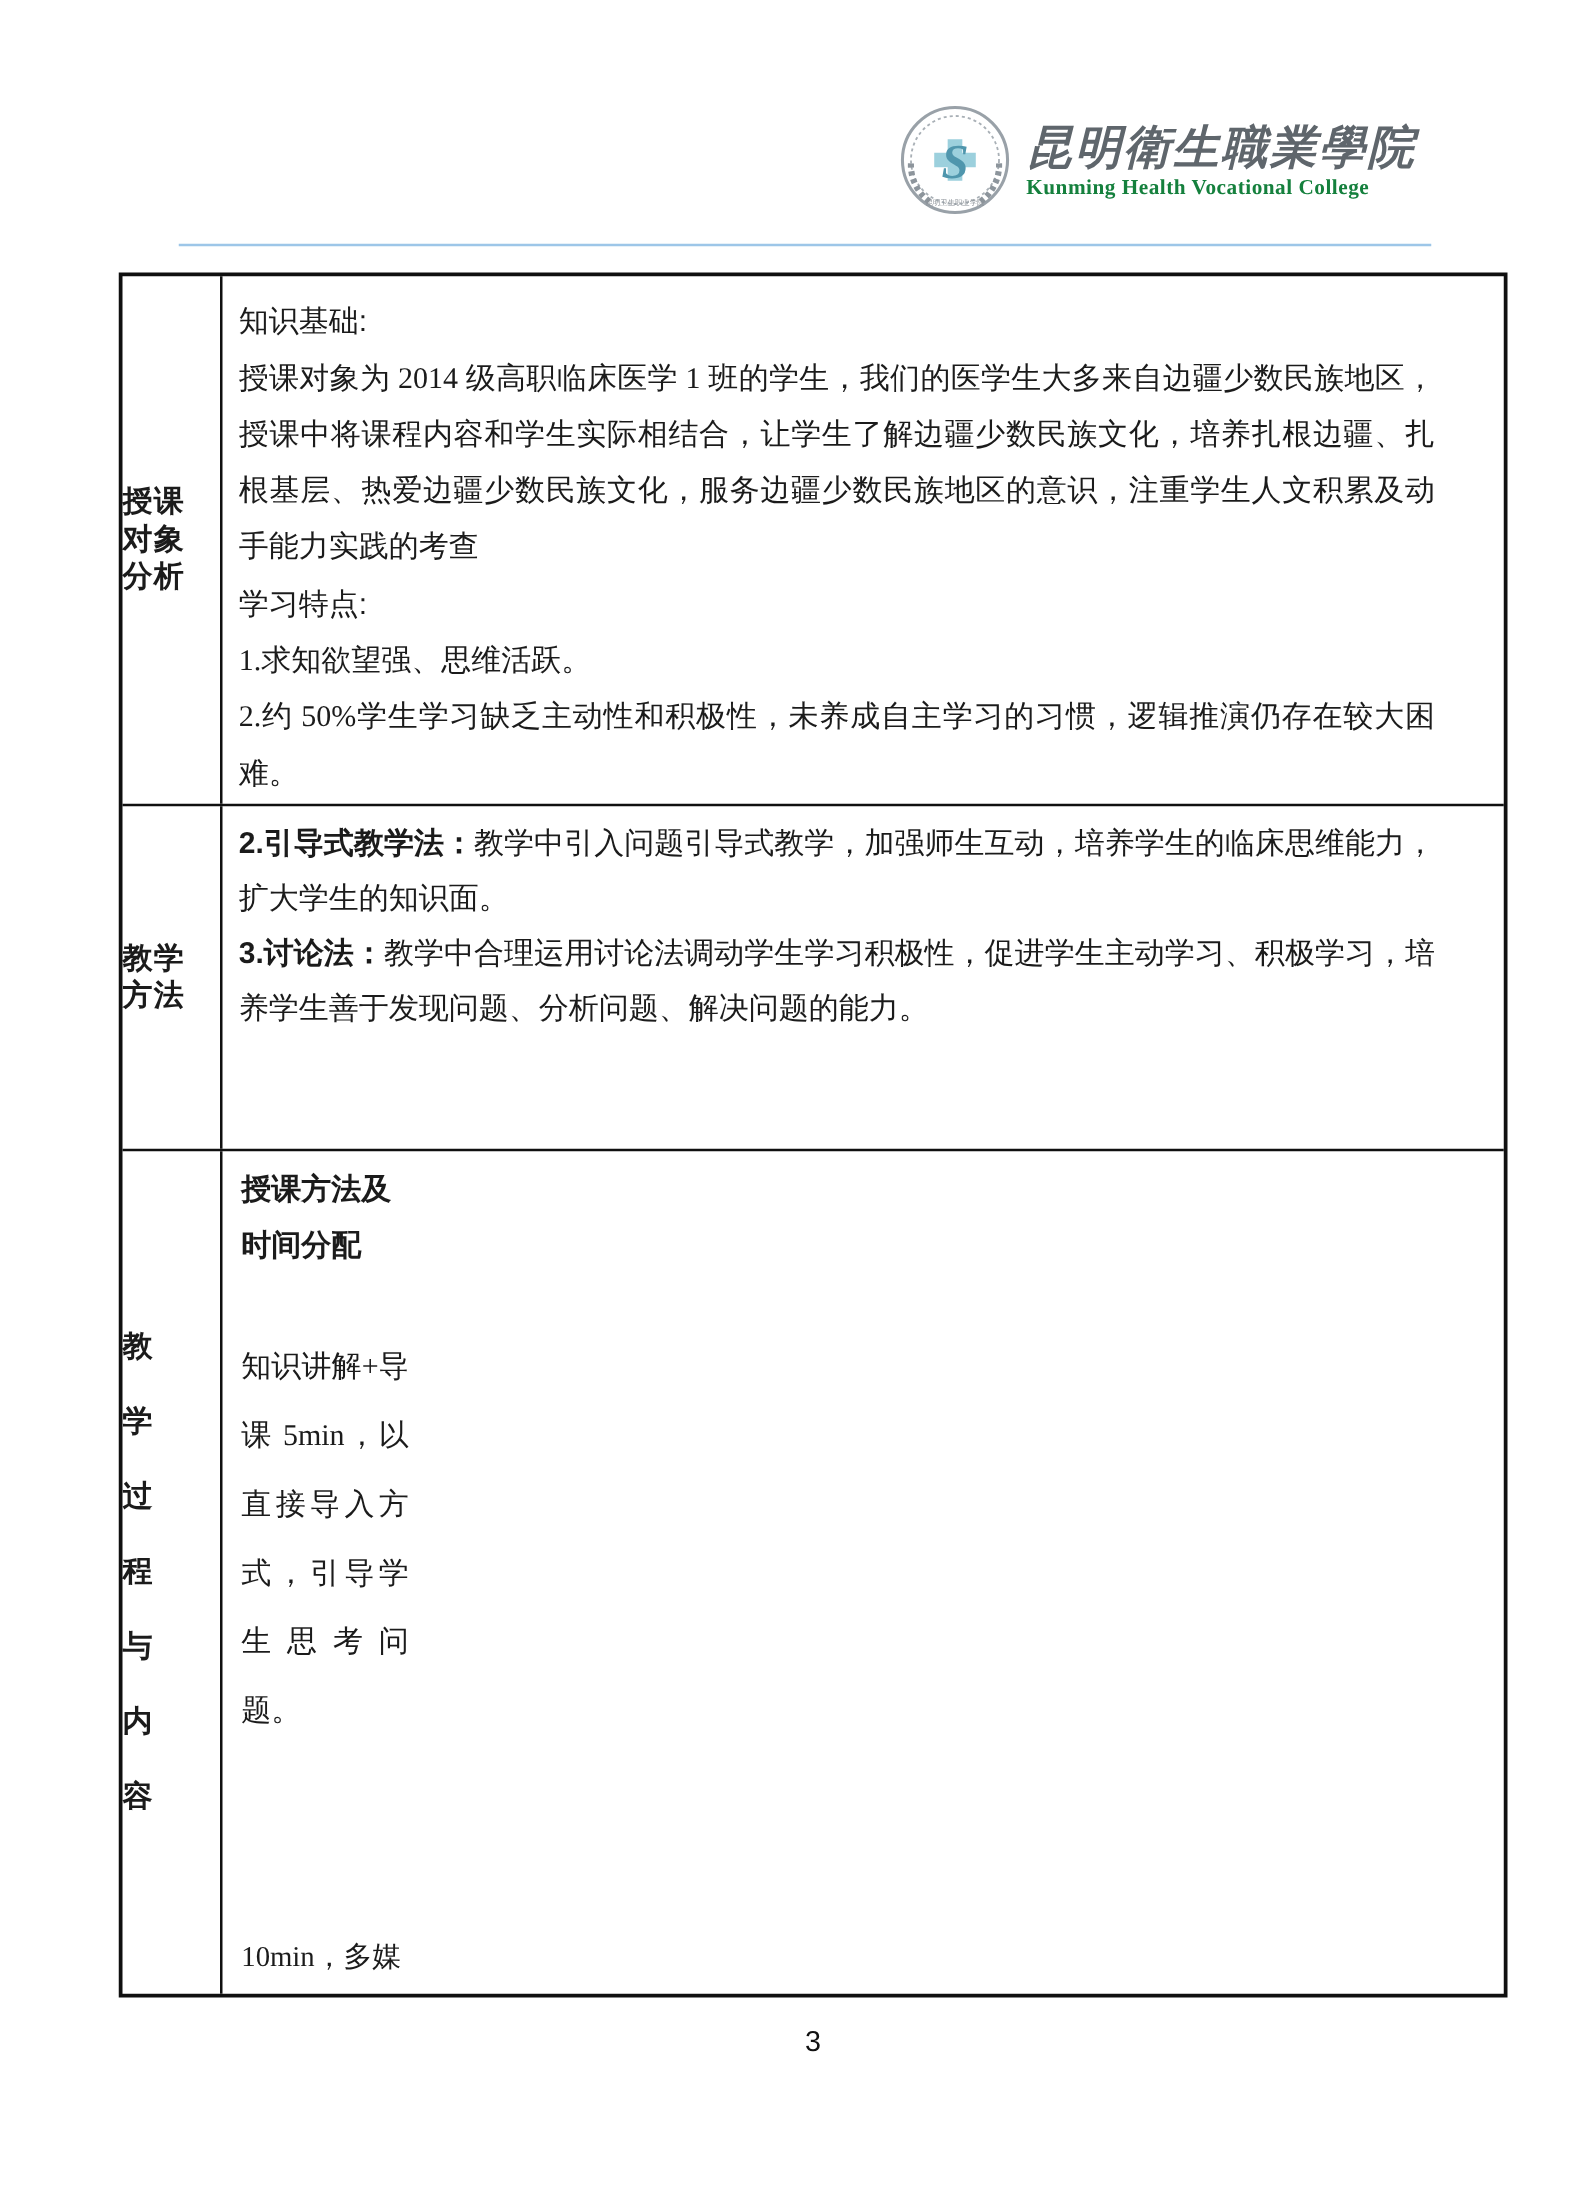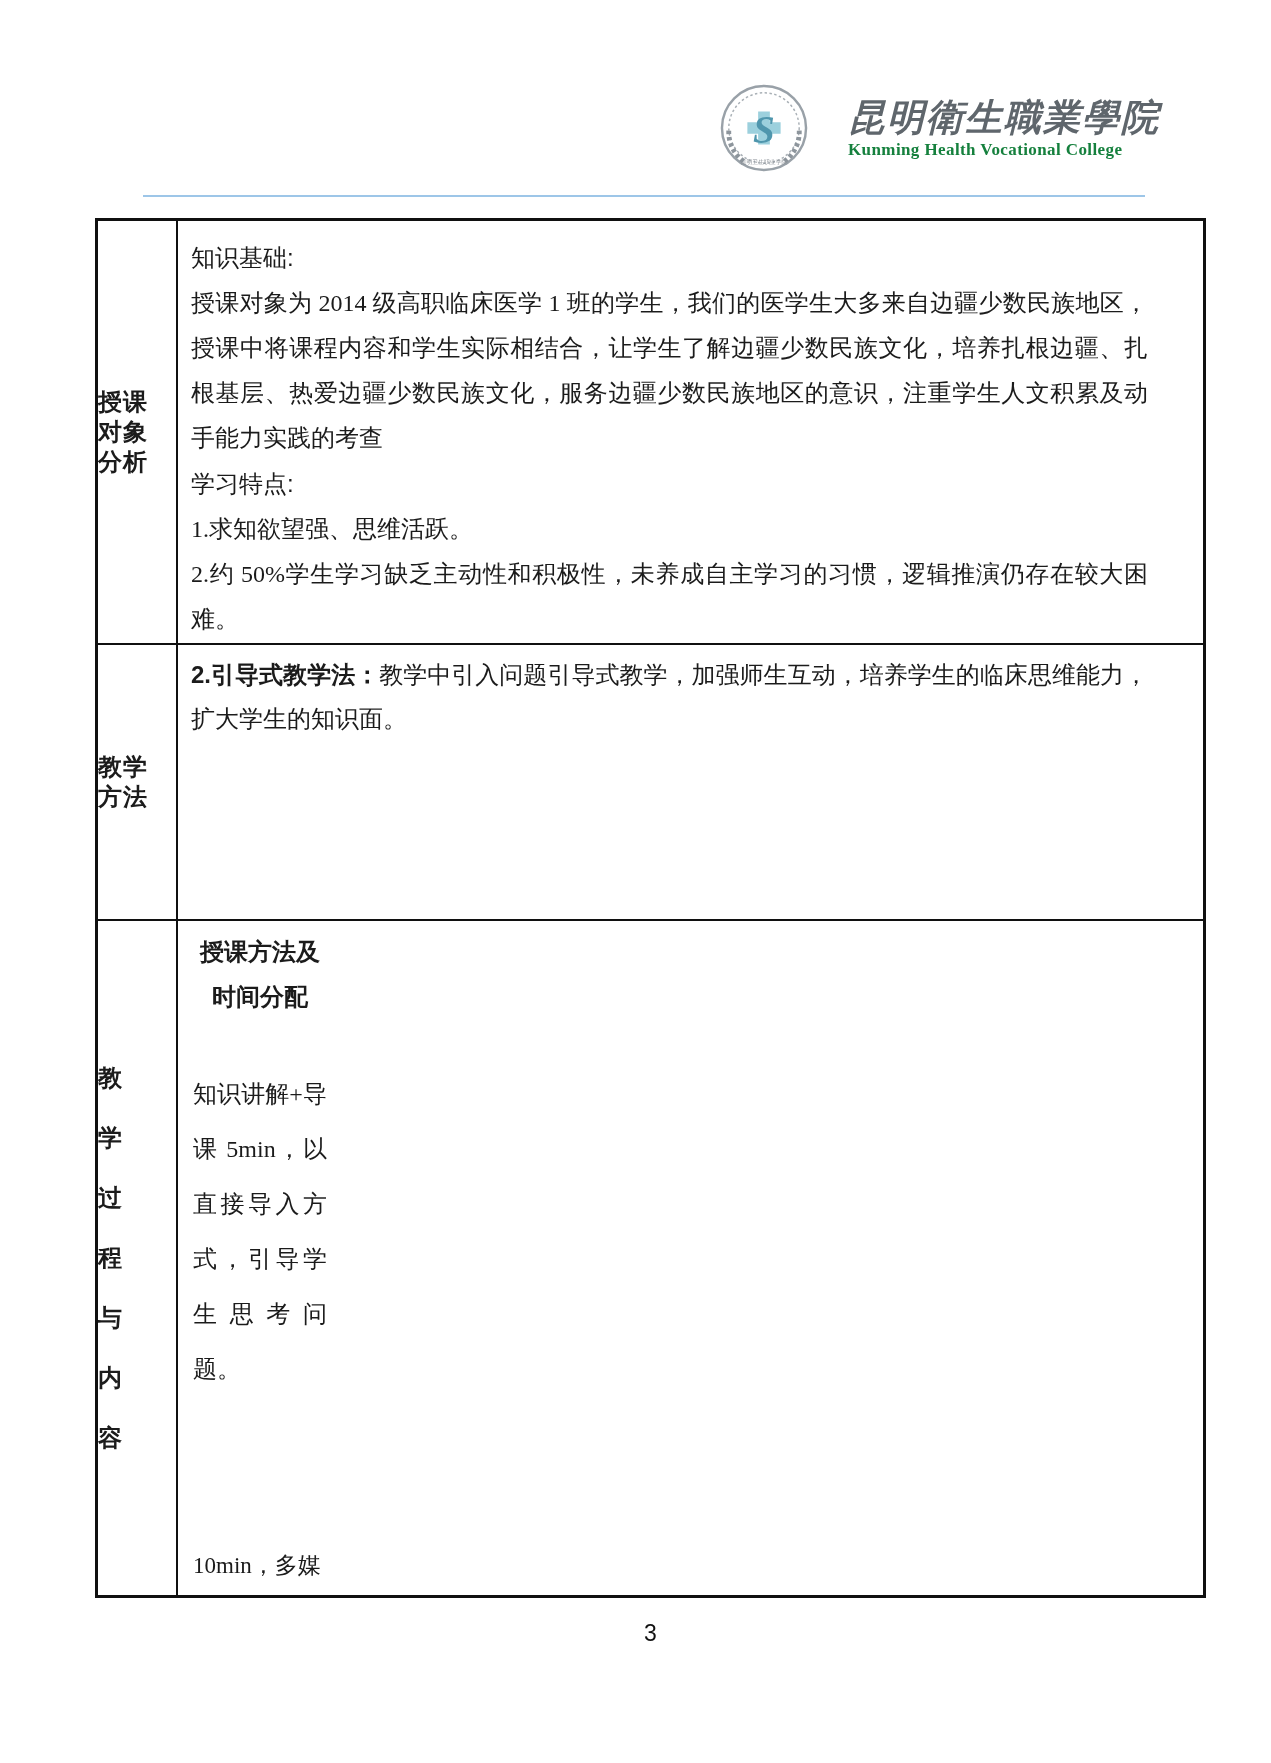--- a/index.html
+++ b/index.html
@@ -9,21 +9,21 @@
     font-family:"Liberation Serif", serif;
     color:#1b1b1b;
   }
 
   
   .logo-block{
     position:absolute; top:84px; left:720px;
     display:flex; align-items:center; gap:13px;
   }
   .seal{ width:88px; height:88px; flex:0 0 auto; }
-  .logo-text{ display:flex; flex-direction:column;margin-left:27px; }
+  .logo-text{ display:flex; flex-direction:column; }
   .logo-cn{
     font-size:37px; font-weight:bold; font-style:italic;
     color:#5f666c; letter-spacing:2px; line-height:44px;
     font-family:"DejaVu Serif", serif;
   }
   .logo-en{
     font-size:17px; font-weight:bold; color:#15803d;
     letter-spacing:0.4px; line-height:22px;
     font-family:"Liberation Serif", serif;
   }
@@ -110,21 +110,20 @@
 
   
   .sidebar-cell{
     width:164px; flex:0 0 164px;
     display:flex; flex-direction:column;
     padding:8px 15px 12px 15px; overflow:hidden;
   }
   .sidebar-header{
     font-family:"Liberation Sans", sans-serif;
     font-weight:700; font-size:24px; line-height:45px;
-    text-align:center;
   }
   .sidebar-note{
     margin-top:48px; font-size:24px; line-height:55px;
     text-align:justify; text-justify:inter-character;
   }
   .sidebar-note-bottom{
     margin-top:auto; font-size:23px; line-height:34px;
   }
 
   
@@ -174,20 +173,23 @@
 
   <div class="trow trow-2">
     <div class="label-cell vertical">
       <span>教学</span>
       <span>方法</span>
     </div>
     <div class="content-cell">
       <p class="body-para">
         <span class="lead">2.引导式教学法：</span><span>教学中引入问题引导式教学，加强师生互动，培养学生的临床思维能力，扩大学生的知识面。</span>
       </p>
+      <p class="body-para">
+        <span class="lead">3.讨论法：</span><span>教学中合理运用讨论法调动学生学习积极性，促进学生主动学习、积极学习，培养学生善于发现问题、分析问题、解决问题的能力。</span>
+      </p>
     </div>
   </div>
 
   <div class="trow trow-3">
     <div class="label-cell vertical">
       <span>教</span>
       <span>学</span>
       <span>过</span>
       <span>程</span>
       <span>与</span>

